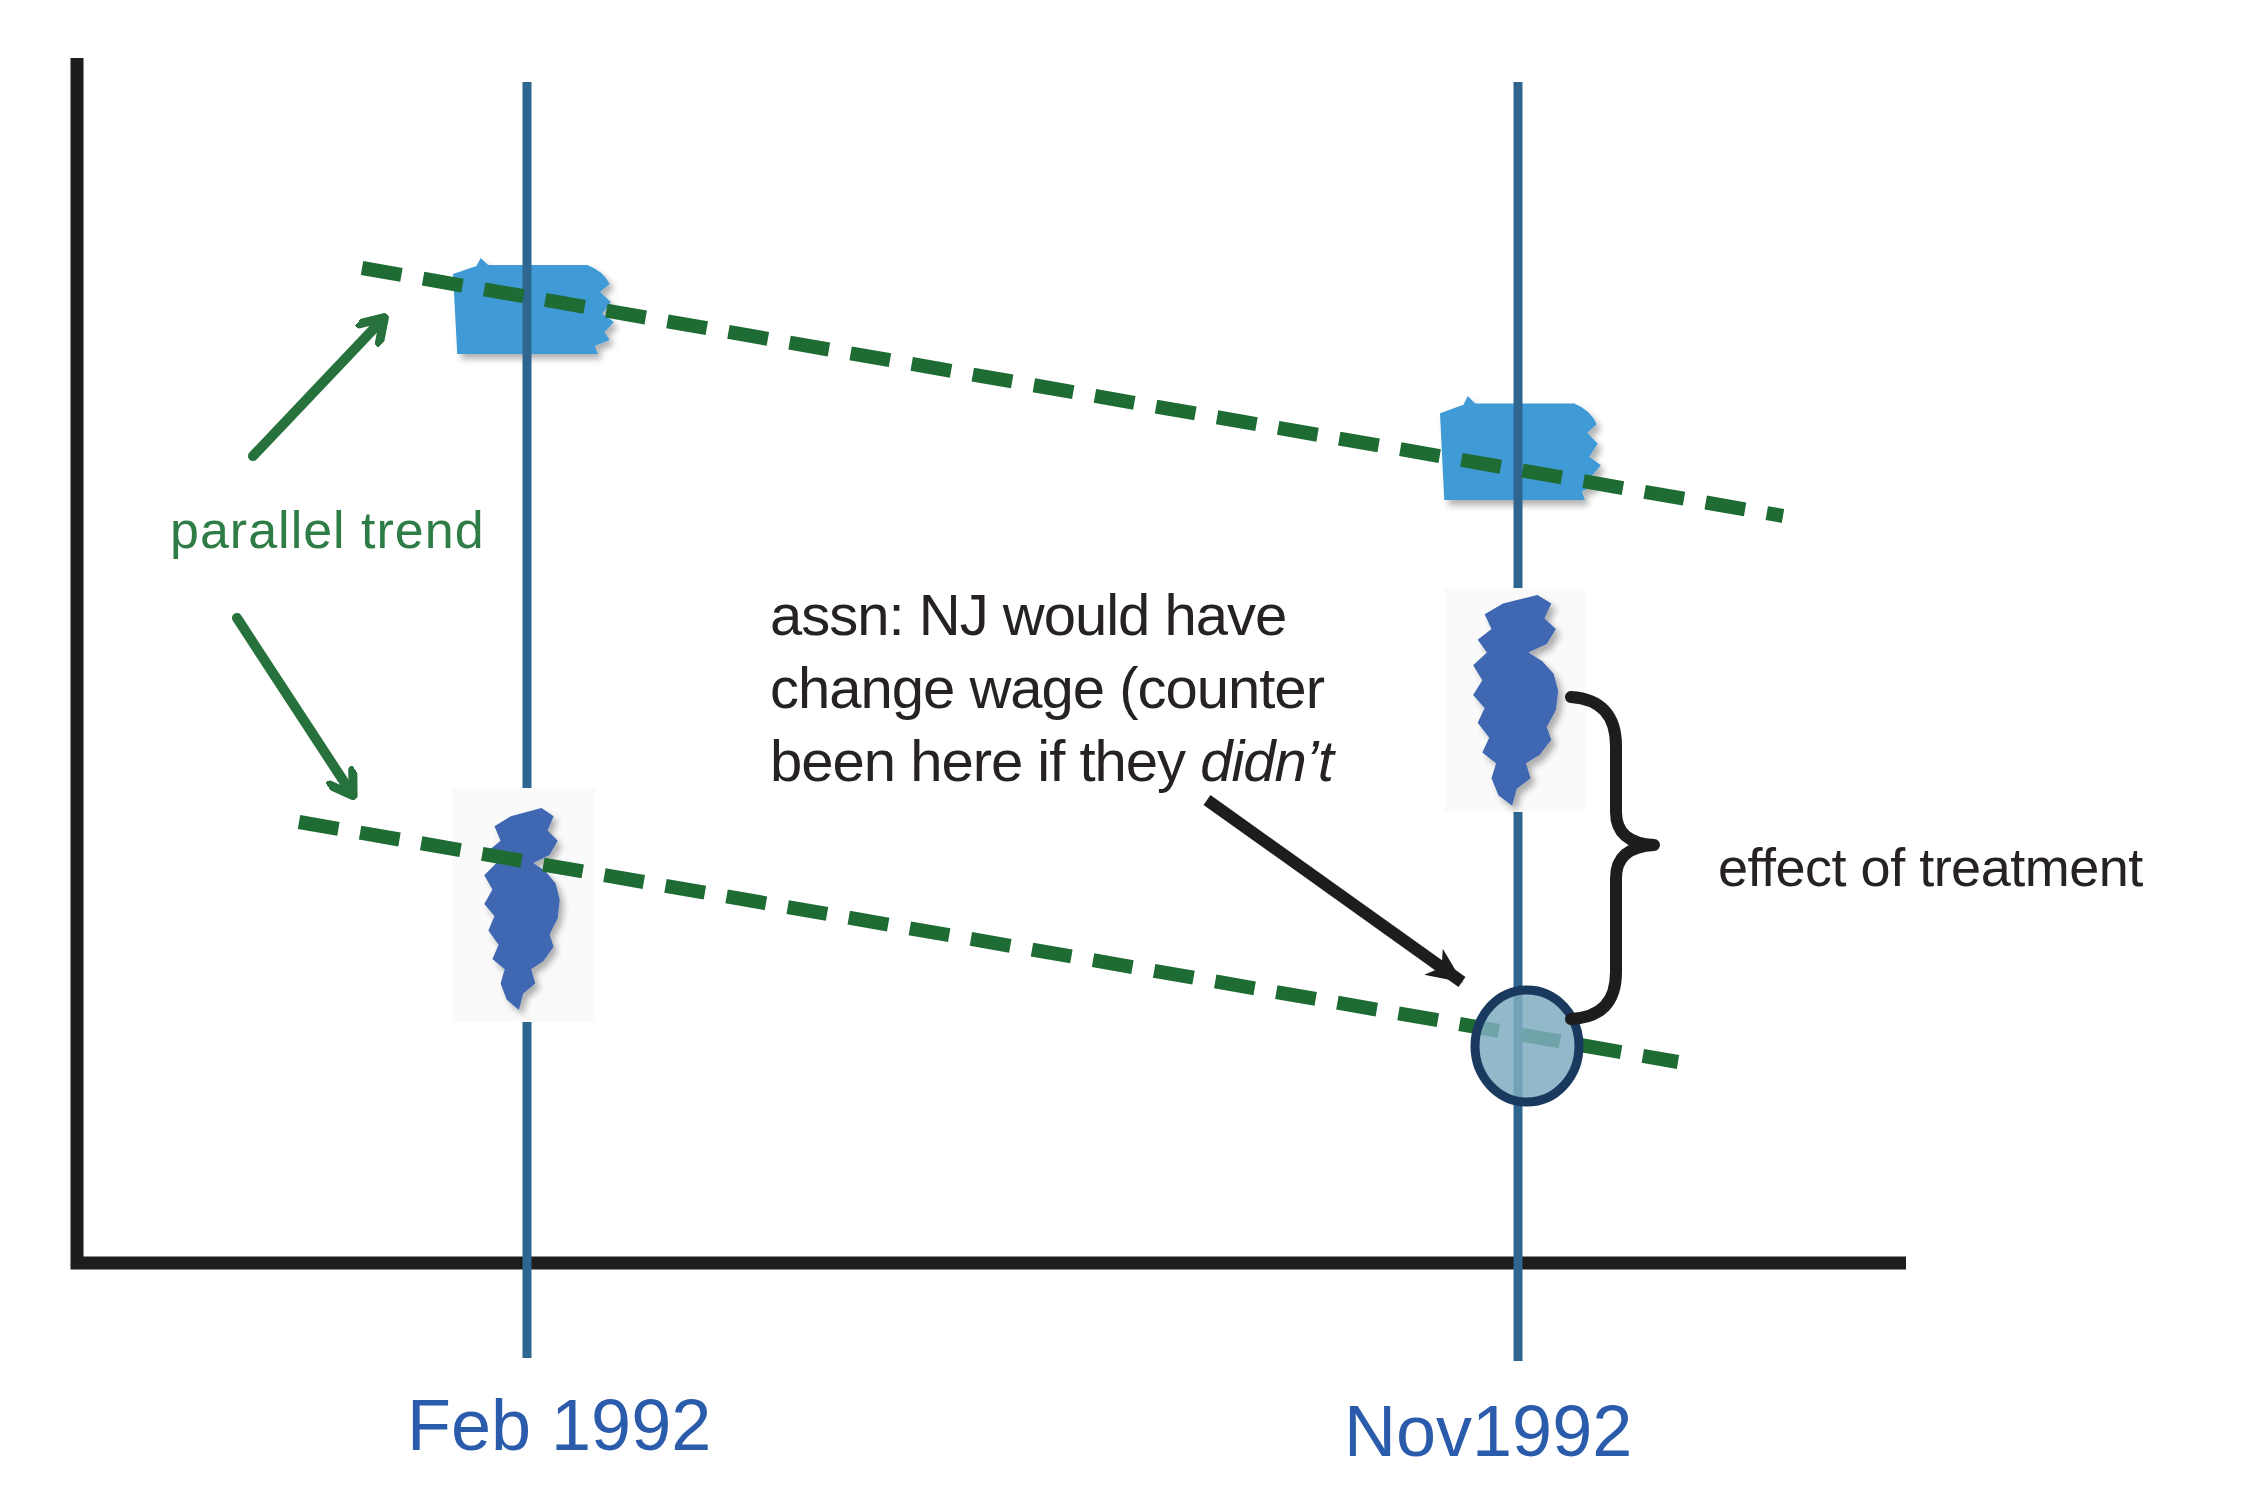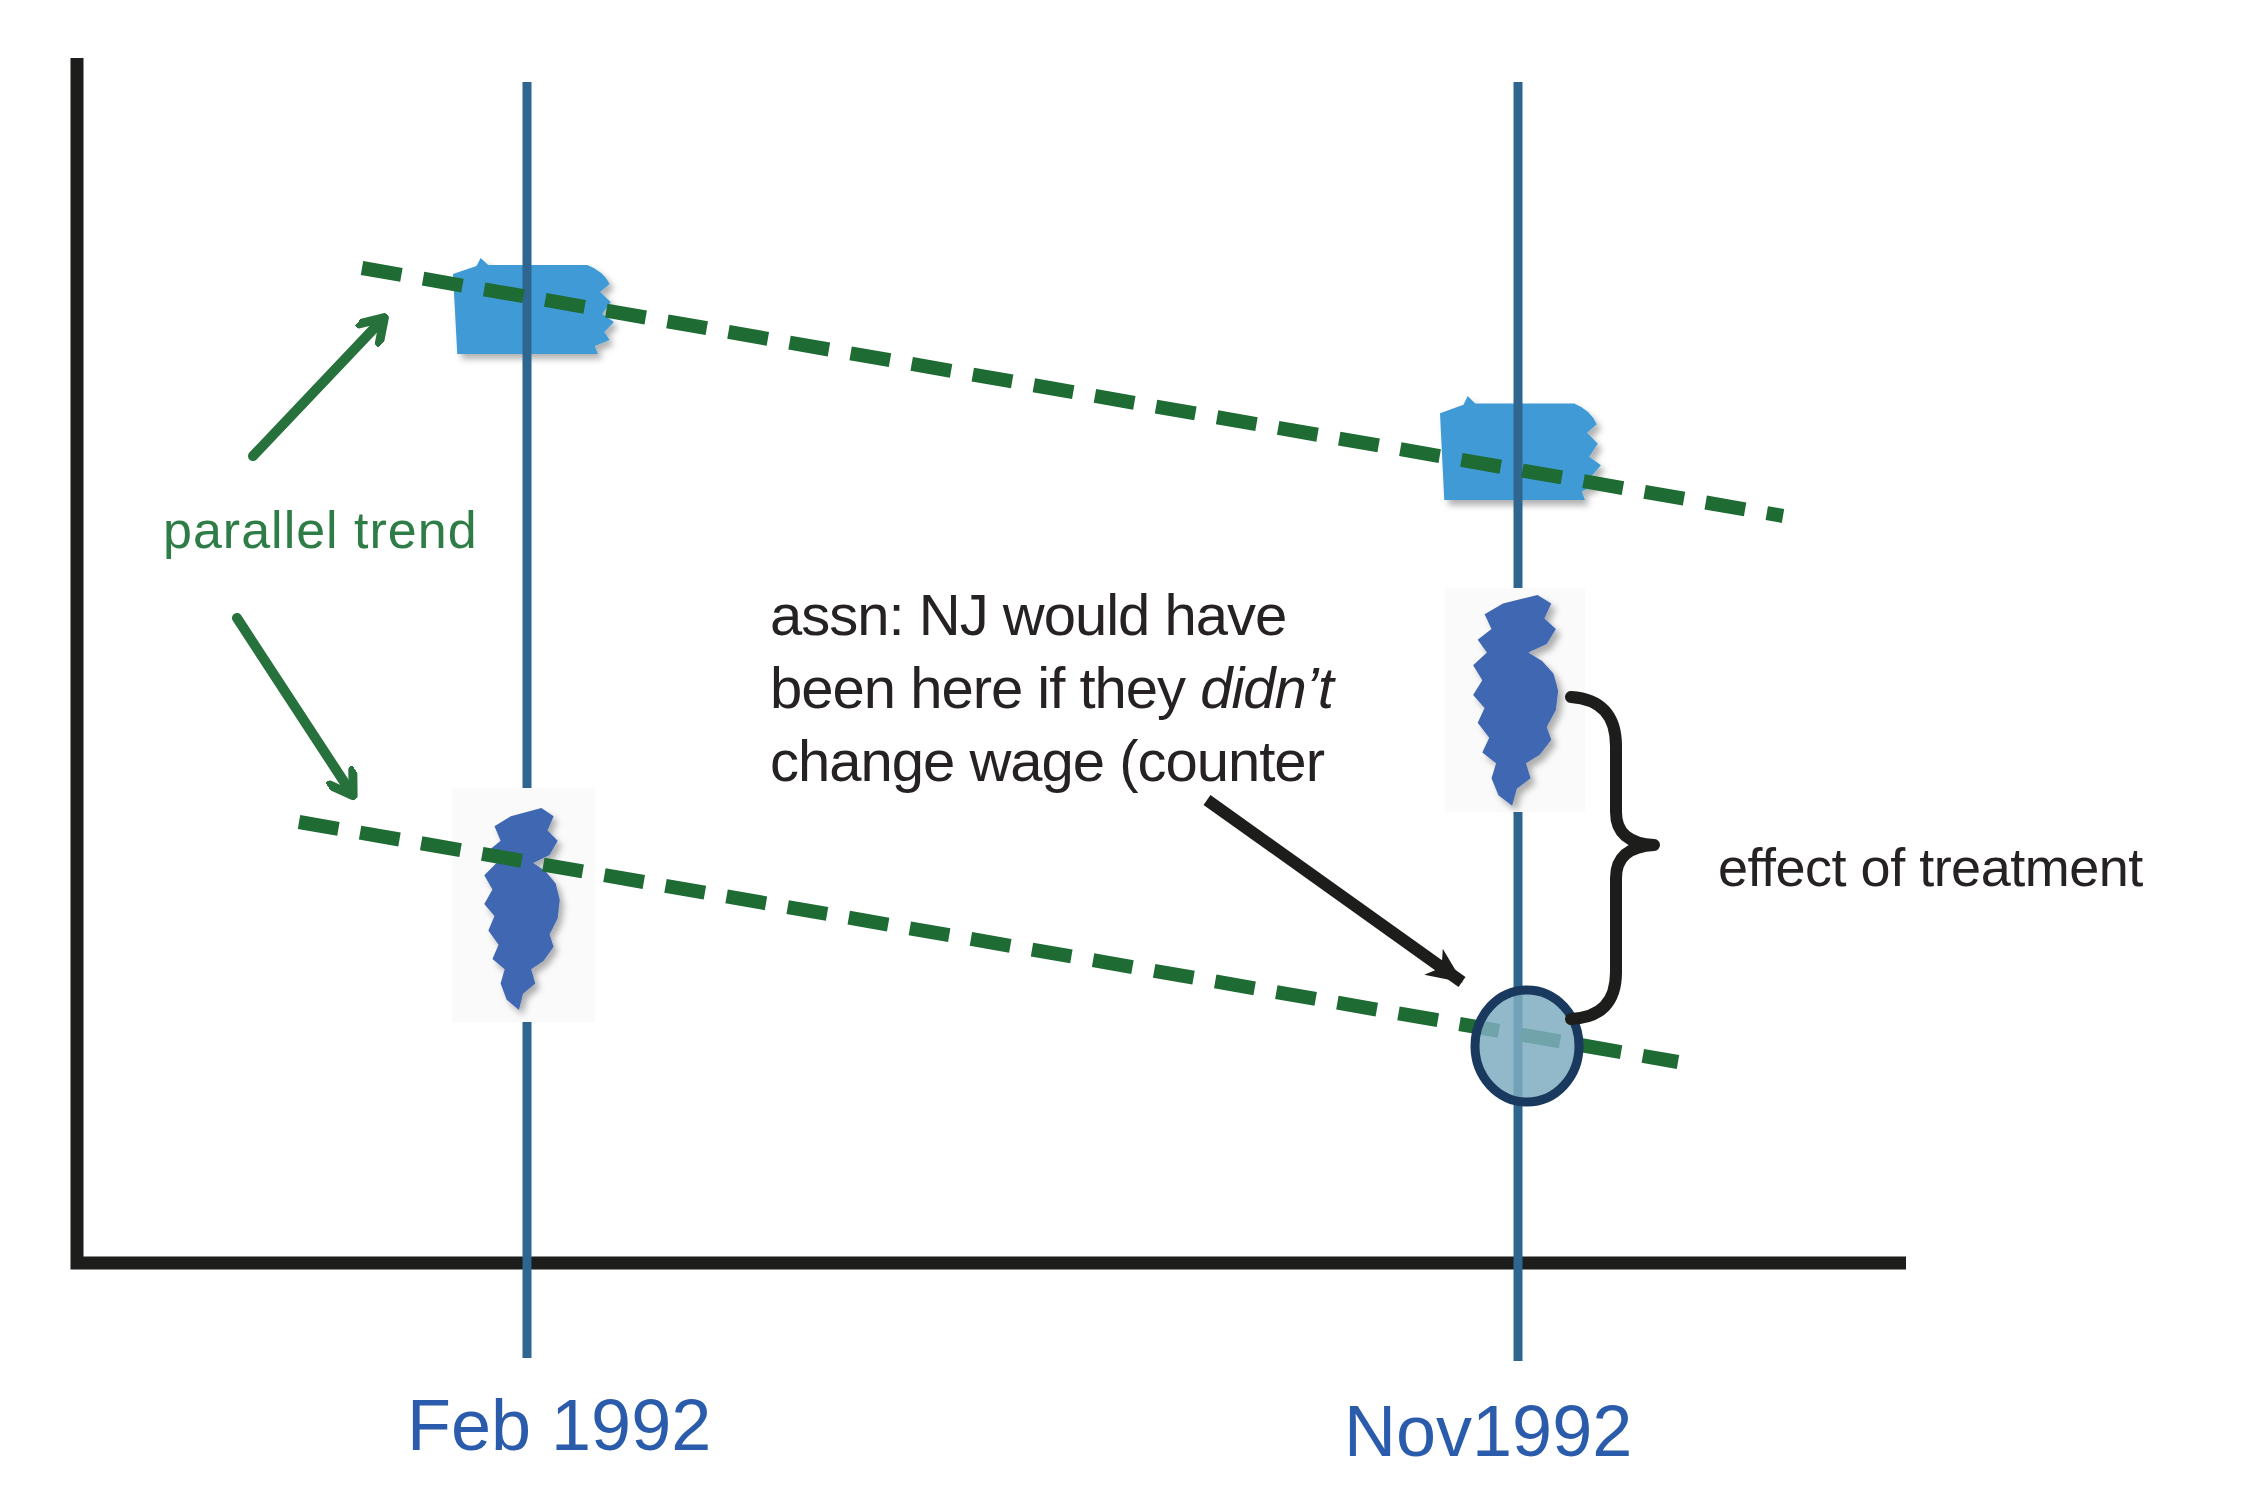--- a/index.html
+++ b/index.html
@@ -7,21 +7,21 @@
     position:relative;
     width:2243px;
     height:1485px;
     background:var(--background,#fff);
     font-family:"Liberation Sans", sans-serif;
     overflow:hidden;
   }
   .layer{position:absolute;inset:0;}
   .txt{position:absolute;white-space:nowrap;}
   .parallel-trend{
-    left:163px;top:500px;
+    left:170px;top:500px;
     font-size:52px;
     color:var(--trend-text-green,#2e7d46);
     letter-spacing:1px;
   }
   .assn{
     left:770px;top:578px;
     font-size:58px;line-height:73px;
     color:var(--body-text,#262223);
     letter-spacing:-1px;
     white-space:nowrap;
@@ -88,22 +88,22 @@
 
     <path d="M1207,800 Q1330,888 1462,982" fill="none" style="stroke:var(--axis-black,#1d1d1b)" stroke-width="12" marker-end="url(#blackhead)"></path>
 
     <path d="M1571,697 Q1616,700 1616,746 L1616,812 Q1616,843 1654,845 Q1616,847 1616,878 L1616,972 Q1616,1017 1571,1019" fill="none" style="stroke:var(--axis-black,#1d1d1b)" stroke-width="12" stroke-linecap="round" stroke-linejoin="round"></path>
   </svg>
 
   <div class="txt parallel-trend">parallel trend</div>
 
   <div class="txt assn">
     <div>assn: NJ would have</div>
+    <div>change wage (counter</div>
     <div><span>been here if they </span><span class="it">didn’t</span></div>
-    <div>change wage (counter</div>
   </div>
 
   <div class="txt effect">effect of treatment</div>
 
   <div class="txt tick-label feb-label">Feb 1992</div>
   <div class="txt tick-label nov-label">Nov1992</div>
 
 </div>
 
 </body></html>

